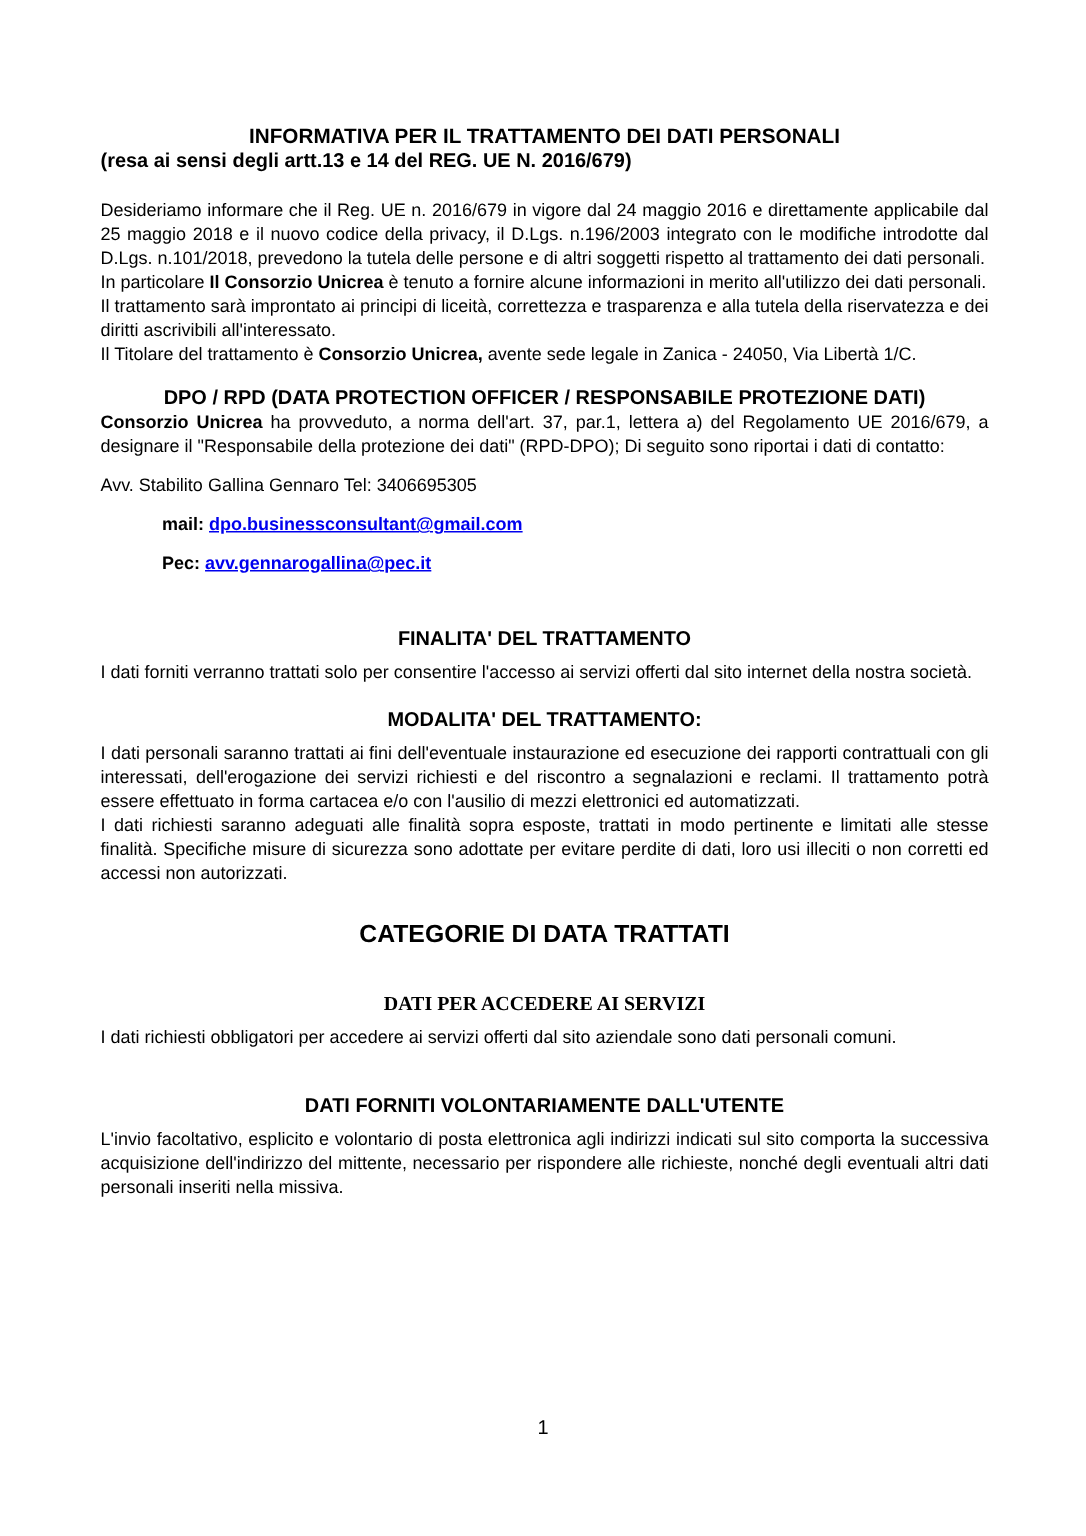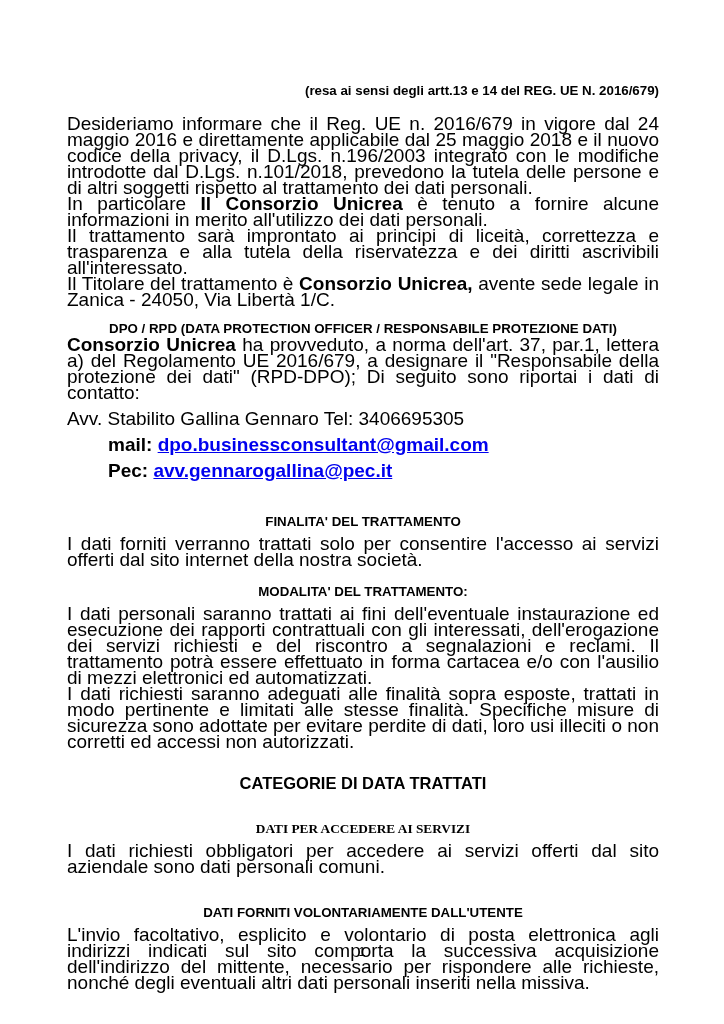--- a/index.html
+++ b/index.html
@@ -17,32 +17,32 @@
   .page {
     position: relative;
     width: 724px;
     height: 1024px;
     box-sizing: border-box;
     padding: 83px 65px 0 67px;
     background: #ffffff;
   }
   p {
     margin: 0;
-    font-size: 19px;
+    font-size: 12px;
     line-height: 16px;
   }
   .just { text-align: justify; }
   .doc-title {
     text-align: center;
     font-weight: bold;
     font-size: 13.8px;
     line-height: 16px;
   }
   .doc-subtitle {
-    text-align: right;
+    text-align: left;
     font-weight: bold;
     font-size: 13.3px;
     line-height: 16px;
   }
   .heading {
     text-align: center;
     font-weight: bold;
     font-size: 13.3px;
     line-height: 16px;
   }
@@ -78,20 +78,21 @@
     text-align: center;
     font-size: 13.3px;
     line-height: 16px;
   }
 </style>
 </head>
 <body>
 
 <div class="page">
 
+  <div class="doc-title">INFORMATIVA PER IL TRATTAMENTO DEI DATI PERSONALI</div>
   <div class="doc-subtitle">(resa ai sensi degli artt.13 e 14 del REG. UE N. 2016/679)</div>
 
   <p class="just intro-first">Desideriamo informare che il Reg. UE n. 2016/679 in vigore dal 24 maggio 2016 e direttamente applicabile dal 25 maggio 2018 e il nuovo codice della privacy, il D.Lgs. n.196/2003 integrato con le modifiche introdotte dal D.Lgs. n.101/2018, prevedono la tutela delle persone e di altri soggetti rispetto al trattamento dei dati personali.</p>
 
   <p class="just"><span>In particolare </span><b>Il Consorzio Unicrea</b><span> è tenuto a fornire alcune informazioni in merito all'utilizzo dei dati personali.</span></p>
 
   <p class="just">Il trattamento sarà improntato ai principi di liceità, correttezza e trasparenza e alla tutela della riservatezza e dei diritti ascrivibili all'interessato.</p>
 
   <p class="just"><span>Il Titolare del trattamento è </span><b>Consorzio Unicrea,</b><span> avente sede legale in Zanica - 24050, Via Libertà 1/C.</span></p>
 

